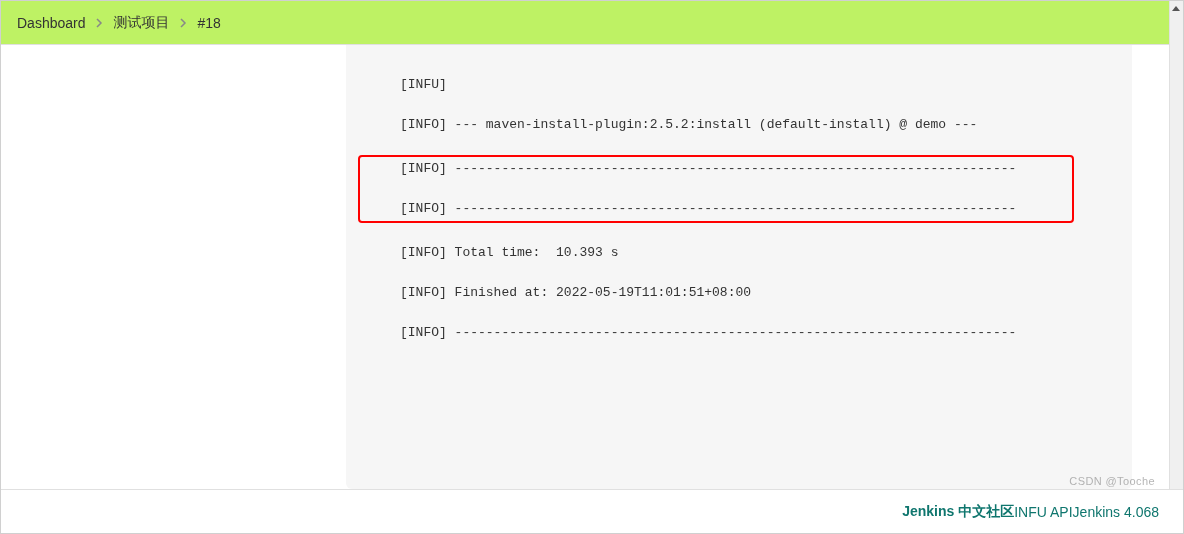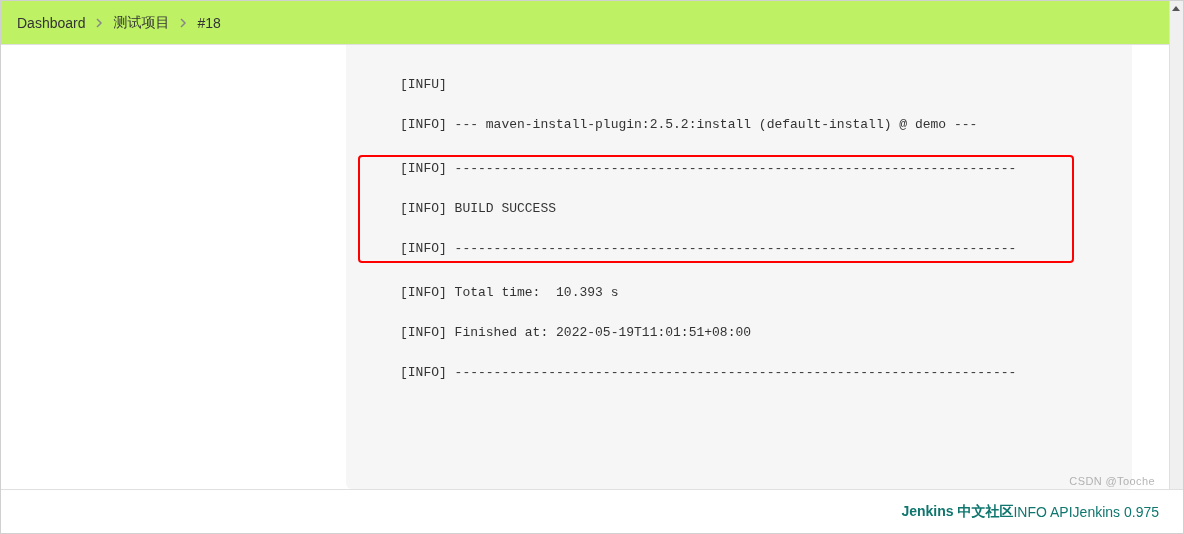--- a/index.html
+++ b/index.html
@@ -138,36 +138,35 @@
       </svg>
   </span>
   <a class="breadcrumb-item">#18</a>
 </div>
 
 <div class="main-area">
   <div class="console-panel">
 <span class="console-line">[INFU]</span>
 <span class="console-line">[INFO] --- maven-install-plugin:2.5.2:install (default-install) @ demo ---</span>
 <span class="highlight-box"><span class="console-line">[INFO] ------------------------------------------------------------------------</span>
-<span class="console-line">[INFO] BUILD SUCCESS</span>
 <span class="console-line">[INFO] ------------------------------------------------------------------------</span></span>
 <span class="console-line">[INFO] Total time:  10.393 s</span>
 <span class="console-line">[INFO] Finished at: 2022-05-19T11:01:51+08:00</span>
 <span class="console-line">[INFO] ------------------------------------------------------------------------</span>
 
 
 
 
 
   </div>
 </div>
 
 <div class="scrollbar-track">
   <div class="scroll-up-arrow"></div>
 </div>
 
 <span class="watermark">CSDN @Tooche</span>
 
 <div class="footer">
   <span class="footer-link bold">Jenkins 中文社区</span>
-  <span class="footer-link">INFO API</span>
-  <span class="footer-link">Jenkins 0.975</span>
+  <span class="footer-link">INFU API</span>
+  <span class="footer-link">Jenkins 4.068</span>
 </div>
 
 </body></html>

